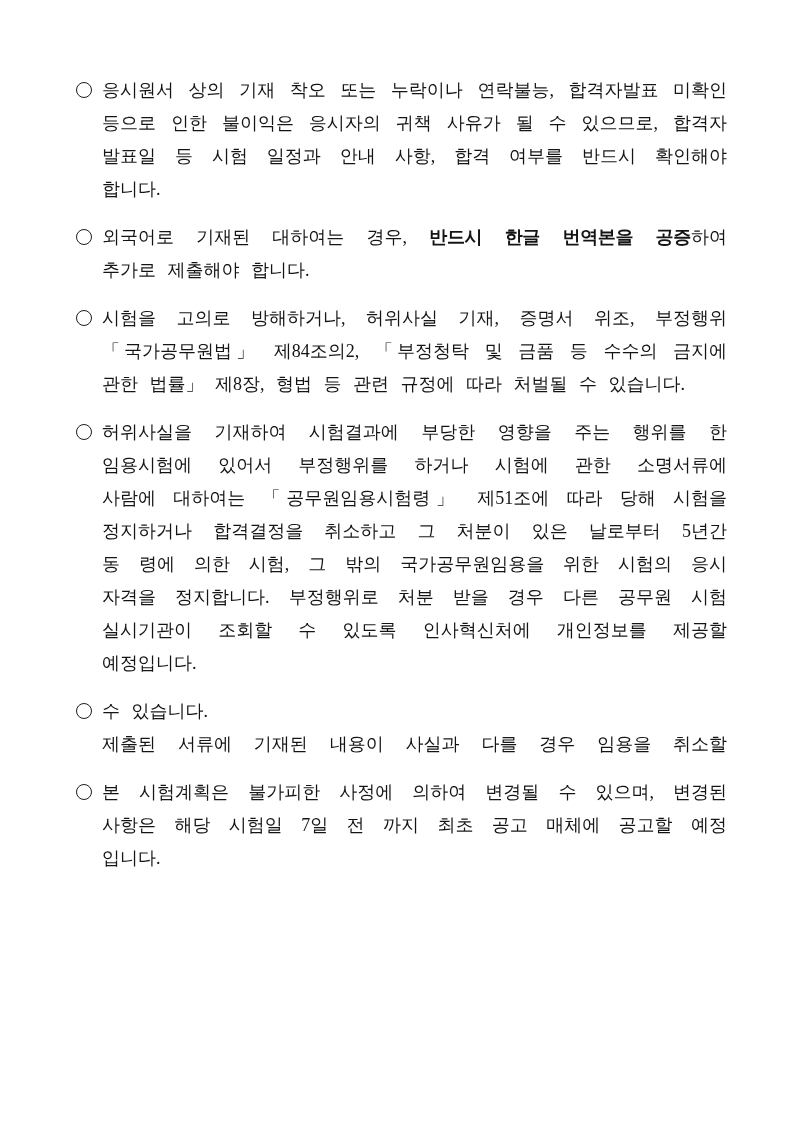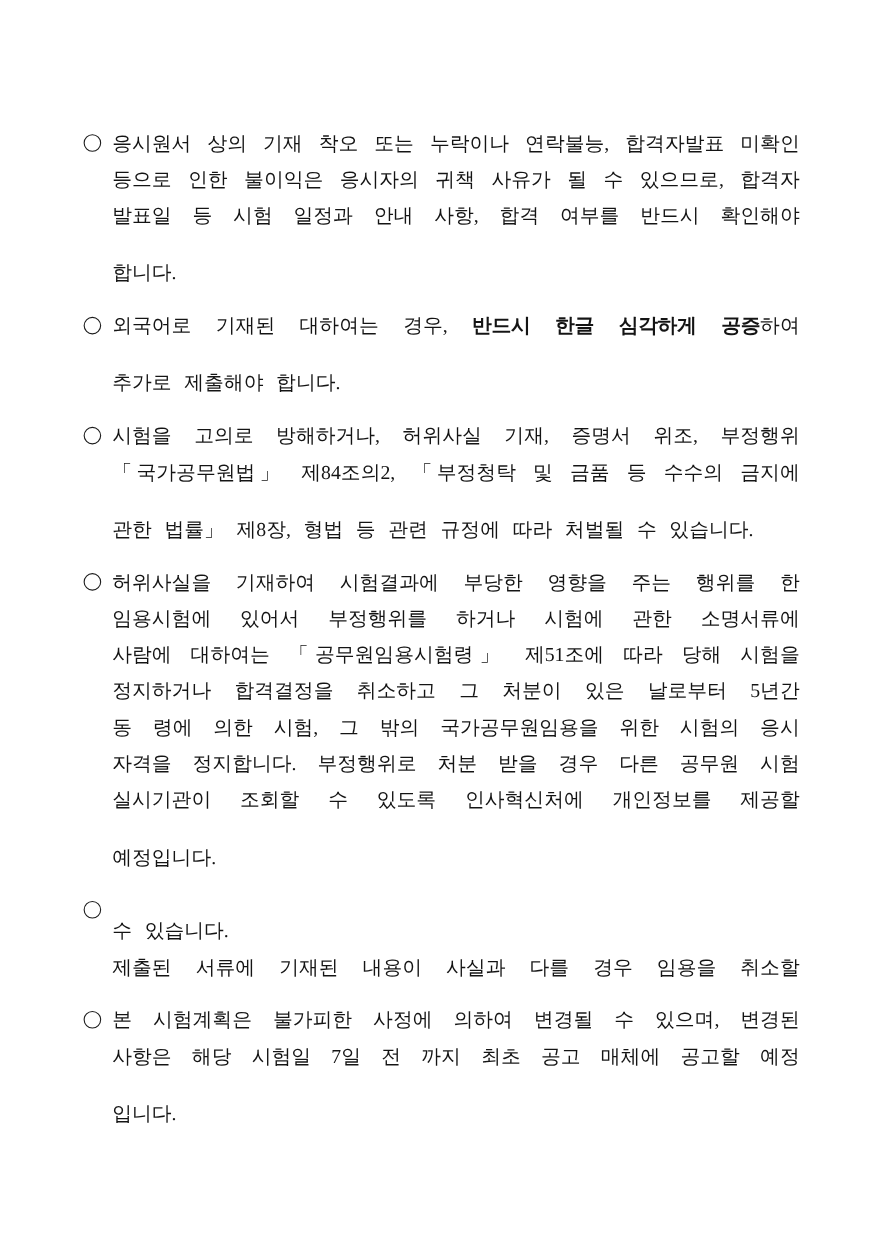--- a/index.html
+++ b/index.html
@@ -1,21 +1,21 @@
 <!DOCTYPE html>
 <html><head>
 <meta charset="utf-8">
 <style>
   html,body { margin:0; padding:0; background:#ffffff; }
   .page {
     position:relative;
     width:793px; height:1121px;
     background:#ffffff;
     box-sizing:border-box;
-    padding:114px 66px 0 76px;
+    padding:74px 66px 0 76px;
     overflow:hidden;
     font-family:"Liberation Serif","DejaVu Serif",serif;
     color:#141414;
   }
   .bullet { display:flex; margin-bottom:15px; }
   .marker {
     flex:none;
     width:16px; height:16px;
     border:1.6px solid #1c1c1c;
     border-radius:50%;
@@ -25,21 +25,21 @@
   .lines { flex:1; min-width:0; }
   .line {
     font-size:18px;
     line-height:33px;
     word-spacing:7px;
     text-align:justify;
     text-align-last:justify;
     word-break:keep-all;
     white-space:normal;
   }
-  .line.end { text-align-last:left;margin-top:19px; }
+  .line.end { text-align-last:left; }
   .bold {
     font-weight:bold;
     font-family:"Liberation Sans","DejaVu Sans",sans-serif;
     letter-spacing:-0.3px;
   }
 </style>
 </head>
 <body>
 
 <div class="page">
@@ -50,21 +50,21 @@
       <div class="line">응시원서 상의 기재 착오 또는 누락이나 연락불능, 합격자발표 미확인</div>
       <div class="line">등으로 인한 불이익은 응시자의 귀책 사유가 될 수 있으므로, 합격자</div>
       <div class="line">발표일 등 시험 일정과 안내 사항, 합격 여부를 반드시 확인해야</div>
       <div class="line end">합니다.</div>
     </div>
   </div>
 
   <div class="bullet">
     <span class="marker"></span>
     <div class="lines">
-      <div class="line"><span>외국어로 기재된 대하여는 경우,</span> <span class="bold">반드시 한글 심각하게 공증</span><span>하여</span></div>
+      <div class="line"><span>외국어로 기재된 대하여는 경우,</span> <span class="bold">반드시 한글 번역본을 공증</span><span>하여</span></div>
       <div class="line end">추가로 제출해야 합니다.</div>
     </div>
   </div>
 
   <div class="bullet">
     <span class="marker"></span>
     <div class="lines">
       <div class="line">시험을 고의로 방해하거나, 허위사실 기재, 증명서 위조, 부정행위</div>
       <div class="line">「국가공무원법」 제84조의2, 「부정청탁 및 금품 등 수수의 금지에</div>
       <div class="line end">관한 법률」 제8장, 형법 등 관련 규정에 따라 처벌될 수 있습니다.</div>

